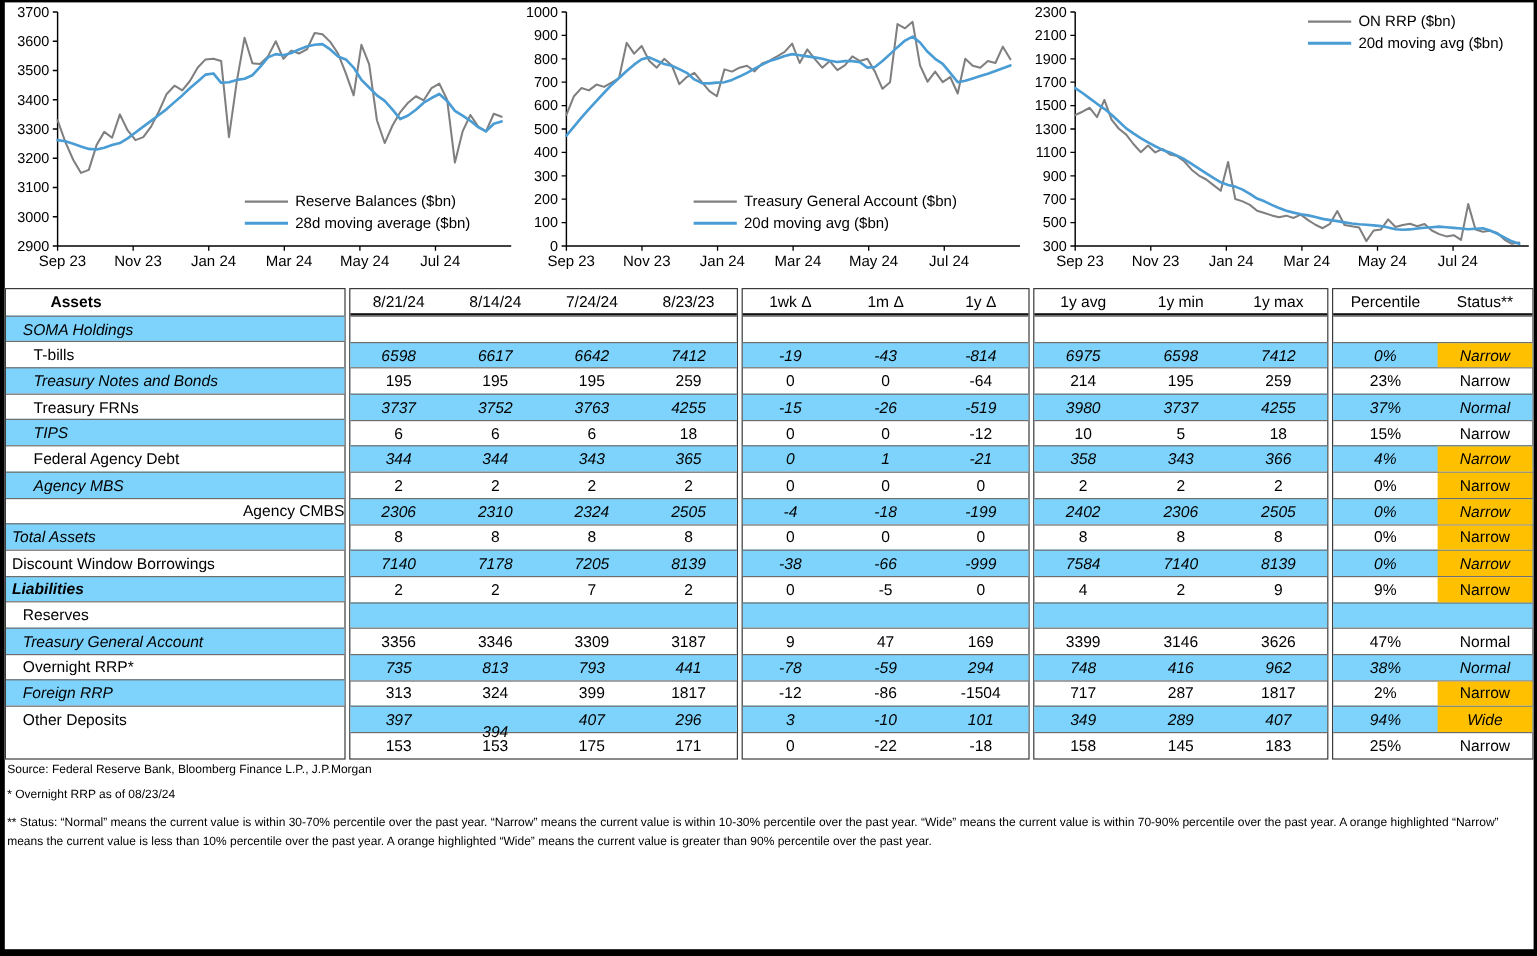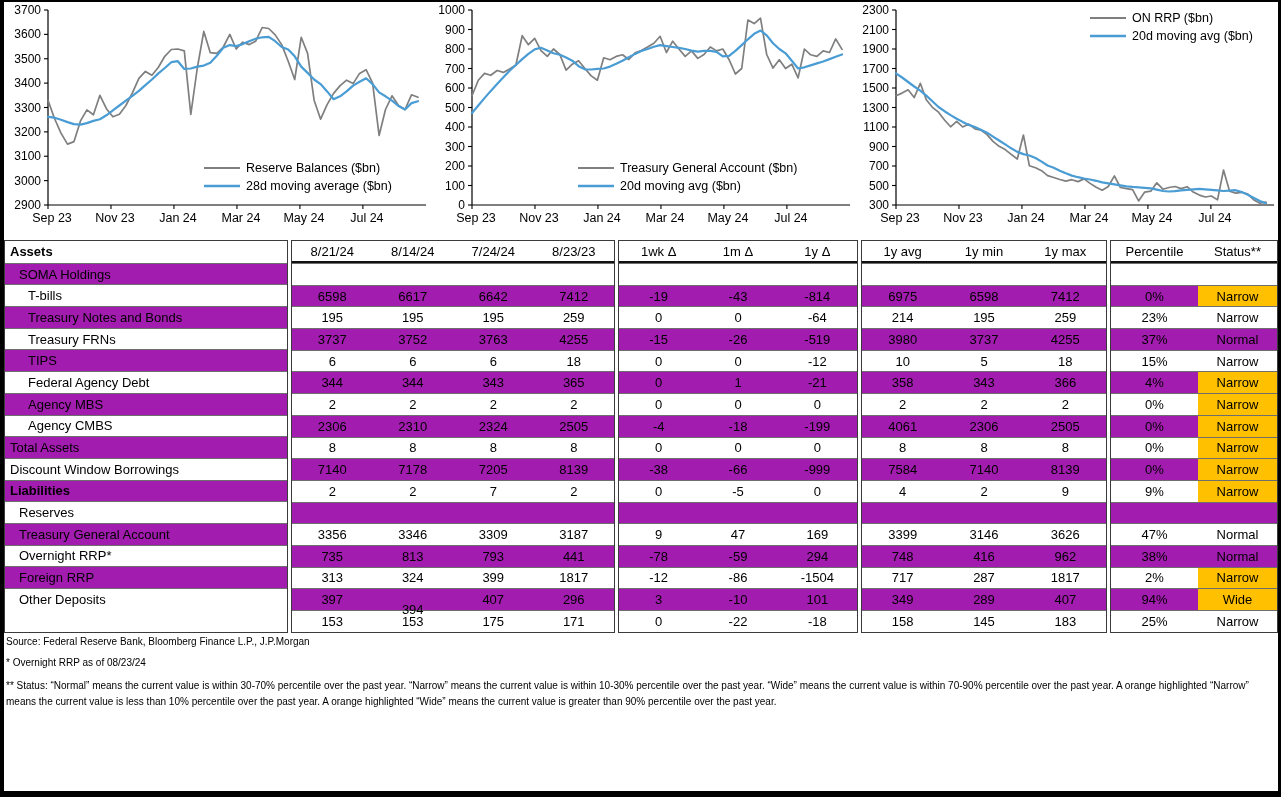--- a/index.html
+++ b/index.html
@@ -10,21 +10,21 @@
   .content{position:absolute;left:4px;top:2px;width:1274px;height:789px;background:#fff;}
   .charts-row{display:flex;height:234px;}
   .chart{width:424px;height:233px;position:relative;}
   .chart svg{display:block;}
   
   .table-wrap{display:flex;gap:3px;margin-top:4px;width:1274px;}
   .tgroup{border:1px solid #3b3b3b;box-sizing:border-box;background:#fff;}
   .trow{display:flex;height:21.7px;border-top:1px solid #6e6e6e;box-sizing:border-box;align-items:center;font-size:13px;color:#000;}
   .trow:first-child{border-top:none;}
   .trow.header{border-bottom:2px solid #111;height:22px;font-size:13px;}
-  .trow.striped{background:#a21caf;}
+  .trow.striped{background:#7dd3fc;font-style:italic;}
   .tcell{box-sizing:border-box;text-align:center;white-space:nowrap;overflow:hidden;}
   .tcell.label{text-align:left;}
   .tcell.status-orange{background:#FFC000;height:100%;display:flex;align-items:center;justify-content:center;}
   .section{font-weight:bold;}
   
   .footnotes{margin-top:3px;padding:0 2px 0 2px;color:#000;}
   .fn{font-size:10px;line-height:1.2;}
   .fn-source{margin-top:2px;}
   .fn-rrp{margin-top:9px;}
   .fn-status{margin-top:9px;line-height:1.6;width:1268px;}
@@ -167,21 +167,21 @@
           <text x="280" y="20" font-size="12.5" fill="#000">ON RRP ($bn)</text>
           <line x1="238" y1="34" x2="274" y2="34" stroke="#4a9cd4" stroke-width="2.4"></line>
           <text x="280" y="38" font-size="12.5" fill="#000">20d moving avg ($bn)</text>
         </svg>
       </div>
   </div>
 
   <div class="table-wrap" id="bstable">
       <div class="tgroup" style="width: 284px;">
         <div class="trow">
-          <div class="tcell label section" style="width: 282px; padding-left: 5px;">Assets</div>
+          <div class="tcell label section" style="width: 282px; padding-left: 5px; margin-left: 32px;">Assets</div>
         </div>
         <div class="trow striped">
           <div class="tcell label" style="width: 282px; padding-left: 14px;">SOMA Holdings</div>
         </div>
         <div class="trow">
           <div class="tcell label" style="width: 282px; padding-left: 23px;">T-bills</div>
         </div>
         <div class="trow striped">
           <div class="tcell label" style="width: 282px; padding-left: 23px;">Treasury Notes and Bonds</div>
         </div>
@@ -191,21 +191,21 @@
         <div class="trow striped">
           <div class="tcell label" style="width: 282px; padding-left: 23px;">TIPS</div>
         </div>
         <div class="trow">
           <div class="tcell label" style="width: 282px; padding-left: 23px;">Federal Agency Debt</div>
         </div>
         <div class="trow striped">
           <div class="tcell label" style="width: 282px; padding-left: 23px;">Agency MBS</div>
         </div>
         <div class="trow">
-          <div class="tcell label" style="width: 282px; padding-left: 23px;">Agency CMBS</div>
+          <div class="tcell label" style="width: 282px; padding-left: 23px; text-align: right;">Agency CMBS</div>
         </div>
         <div class="trow striped">
           <div class="tcell label" style="width: 282px; padding-left: 5px;">Total Assets</div>
         </div>
         <div class="trow">
           <div class="tcell label" style="width: 282px; padding-left: 5px;">Discount Window Borrowings</div>
         </div>
         <div class="trow striped">
           <div class="tcell label section" style="width: 244px; padding-left: 5px;">Liabilities</div>
         </div>
@@ -462,21 +462,21 @@
           <div class="tcell" style="width: 82px;">358</div>
           <div class="tcell" style="width: 82px;">343</div>
           <div class="tcell" style="width: 82px;">366</div>
         </div>
         <div class="trow">
           <div class="tcell" style="width: 82px;">2</div>
           <div class="tcell" style="width: 82px;">2</div>
           <div class="tcell" style="width: 82px;">2</div>
         </div>
         <div class="trow striped">
-          <div class="tcell" style="width: 82px;">4061</div>
+          <div class="tcell" style="width: 82px;">2402</div>
           <div class="tcell" style="width: 82px;">2306</div>
           <div class="tcell" style="width: 82px;">2505</div>
         </div>
         <div class="trow">
           <div class="tcell" style="width: 82px;">8</div>
           <div class="tcell" style="width: 82px;">8</div>
           <div class="tcell" style="width: 82px;">8</div>
         </div>
         <div class="trow striped">
           <div class="tcell" style="width: 82px;">7584</div>

